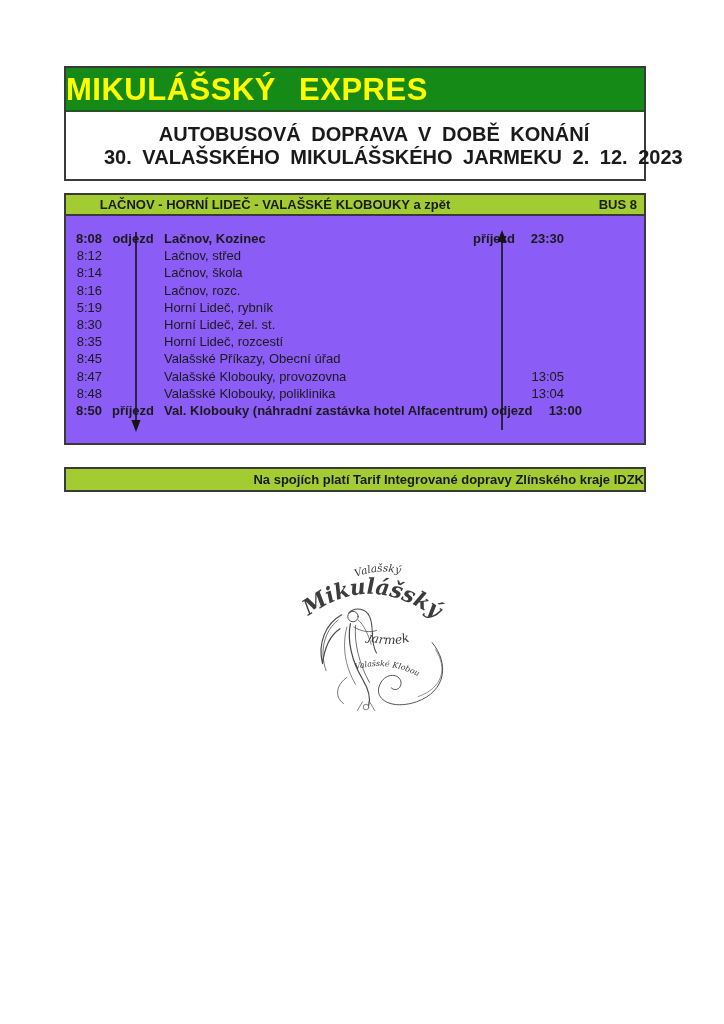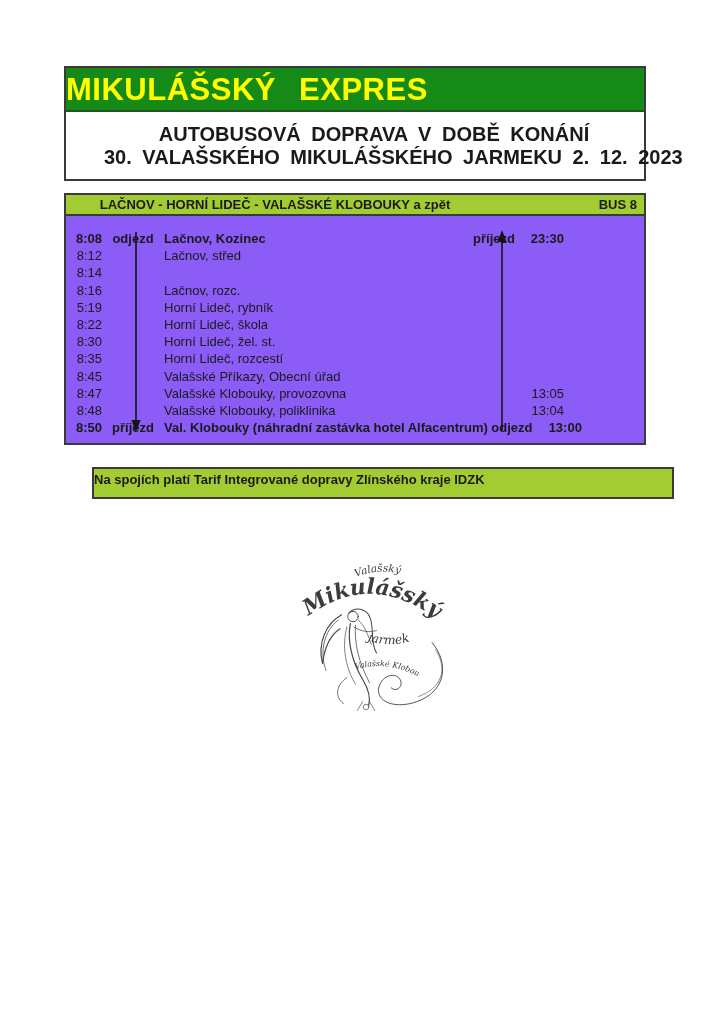--- a/index.html
+++ b/index.html
@@ -63,24 +63,24 @@
   .c-dep{text-align:right;}
   .c-dlab{text-align:center;}
   .c-stop{text-align:left;overflow:visible;}
   .c-alab{text-align:center;}
   .c-arr{text-align:right;}
   .t-row.bold{font-weight:bold;}
   .c-stop.b{font-weight:normal;}
   .arrows{position:absolute;left:0;top:0;pointer-events:none;}
   
   .footer-bar{
-    position:absolute;left:64px;top:467px;width:582px;height:32px;
+    position:absolute;left:64px;top:467px;width:582px;height:25px;
     box-sizing:border-box;border:2px solid #3a3a3a;
     background:var(--lime,#A2CC32);
-    text-align:left;font-weight:bold;font-size:13px;line-height:21px;margin-left:28px;
+    text-align:right;font-weight:bold;font-size:13px;line-height:21px;
   }
   
   .logo{
     position:absolute;left:286px;top:540px;width:174px;height:174px;
   }
   .logo svg{width:100%;height:100%;}
   .logo text{
     font-family:"DejaVu Serif", serif;
     font-style:italic;fill:#3c3c3c;
   }
@@ -133,20 +133,21 @@
     <span class="c-dlab"></span>
     <span class="c-stop">Lačnov, střed</span>
     <span class="c-alab"></span>
     <span class="c-arr"></span>
     <span class="c-tail"></span>
   </div>
 
   <div class="t-row">
     <span class="c-dep">8:14</span>
     <span class="c-dlab"></span>
+    <span class="c-stop">Lačnov, škola</span>
     <span class="c-alab"></span>
     <span class="c-arr"></span>
     <span class="c-tail"></span>
   </div>
 
   <div class="t-row">
     <span class="c-dep">8:16</span>
     <span class="c-dlab"></span>
     <span class="c-stop">Lačnov, rozc.</span>
     <span class="c-alab"></span>
@@ -156,28 +157,20 @@
 
   <div class="t-row">
     <span class="c-dep">5:19</span>
     <span class="c-dlab"></span>
     <span class="c-stop">Horní Lideč, rybník</span>
     <span class="c-alab"></span>
     <span class="c-arr"></span>
     <span class="c-tail"></span>
   </div>
 
-  <div class="t-row">
-    <span class="c-dep">8:22</span>
-    <span class="c-dlab"></span>
-    <span class="c-stop">Horní Lideč, škola</span>
-    <span class="c-alab"></span>
-    <span class="c-arr"></span>
-    <span class="c-tail"></span>
-  </div>
 
   <div class="t-row">
     <span class="c-dep">8:30</span>
     <span class="c-dlab"></span>
     <span class="c-stop b">Horní Lideč, žel. st.</span>
     <span class="c-alab"></span>
     <span class="c-arr"></span>
     <span class="c-tail"></span>
   </div>
 

